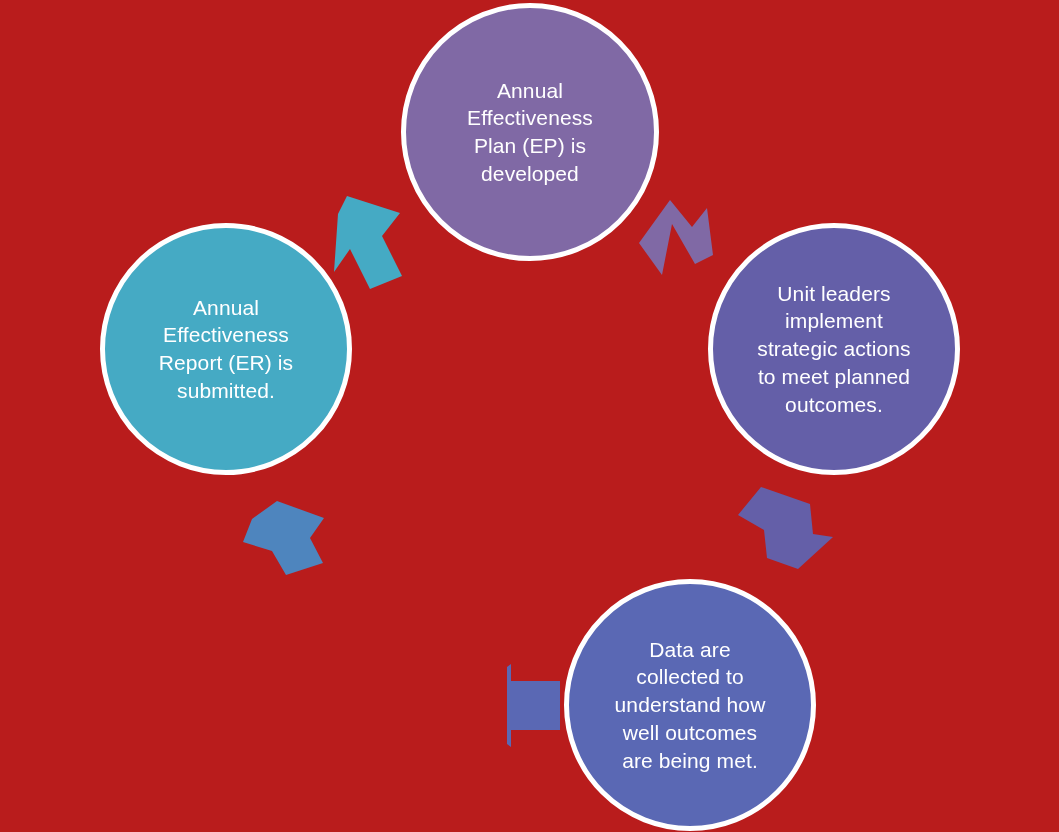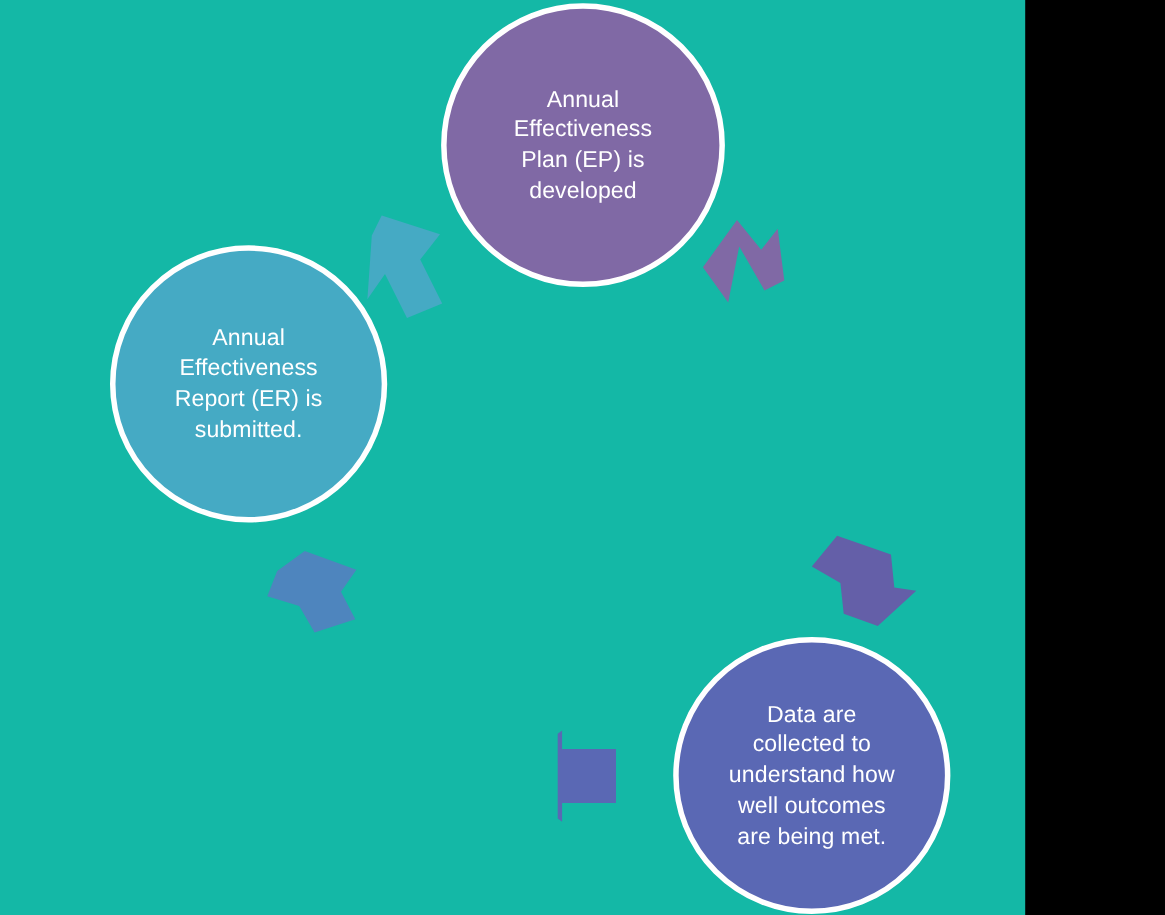--- a/index.html
+++ b/index.html
@@ -8,23 +8,23 @@
     background: #000000;
   }
   body {
     width: 1059px;
     height: 832px;
     overflow: hidden;
     font-family: "Liberation Sans", sans-serif;
   }
   #diagram {
     position: relative;
-    width: 932px;
+    width: 1059px;
     height: 832px;
-    background: #14b8a6;
+    background: #b91c1c;
   }
   .node {
     position: absolute;
     border-radius: 50%;
     box-sizing: border-box;
     border: 5px solid #ffffff;
     display: flex;
     align-items: center;
     justify-content: center;
     text-align: center;
@@ -44,21 +44,21 @@
     width: 258px;
     height: 258px;
   }
   #node-implement {
     left: 708px;
     top: 223px;
     width: 252px;
     height: 252px;
   }
   #node-collect {
-    left: 612px;
+    left: 564px;
     top: 579px;
     width: 252px;
     height: 252px;
   }
   #node-analyze {
     left: 215px;
     top: 579px;
     width: 252px;
     height: 252px;
   }
@@ -95,20 +95,27 @@
     <polygon points="277,501 324,518 310,538 323,563 286,575 272,551 243,542 252,519" fill="#4e85be"></polygon>
   </svg>
 
   <div class="node" id="node-plan" style="background:#8069a5;">
     <span class="node-label">Annual
 Effectiveness
 Plan (EP) is
 developed</span>
   </div>
 
+  <div class="node" id="node-implement" style="background:#645fa8;">
+    <span class="node-label">Unit leaders
+implement
+strategic actions
+to meet planned
+outcomes.</span>
+  </div>
 
   <div class="node" id="node-collect" style="background:#5a68b4;">
     <span class="node-label">Data are
 collected to
 understand how
 well outcomes
 are being met.</span>
   </div>
 
 

